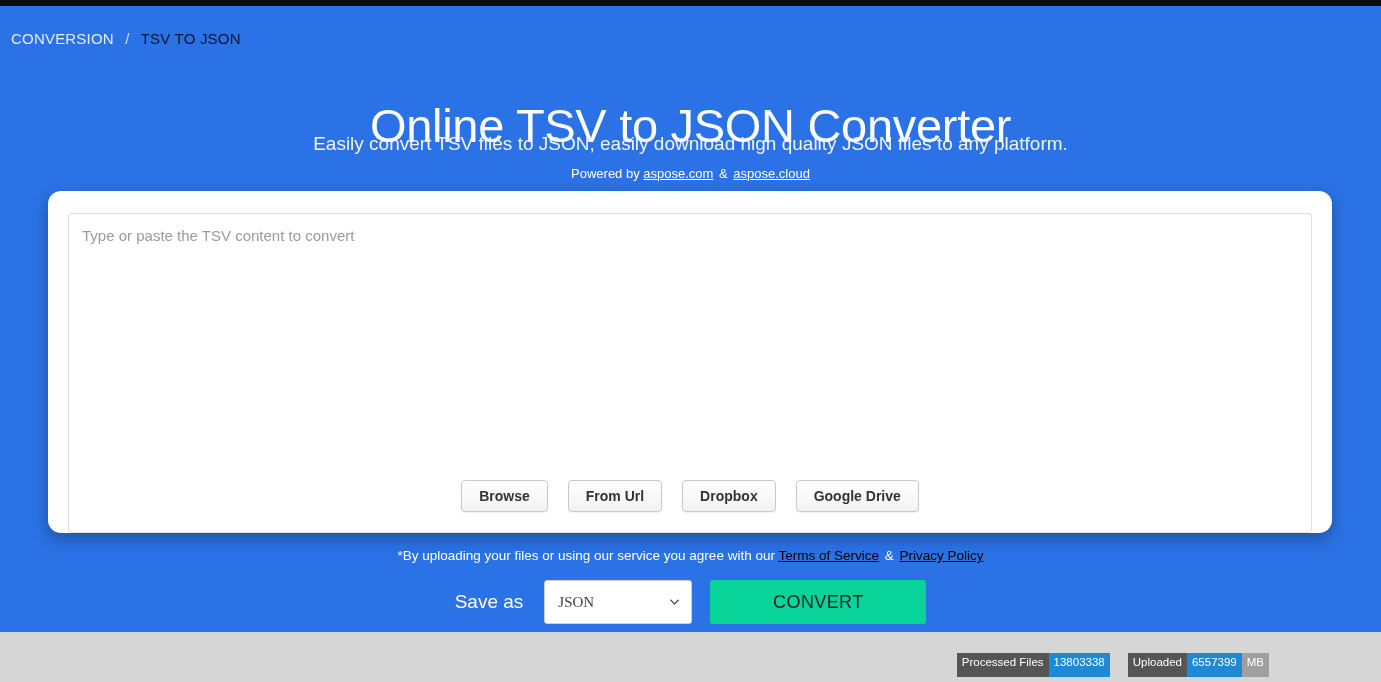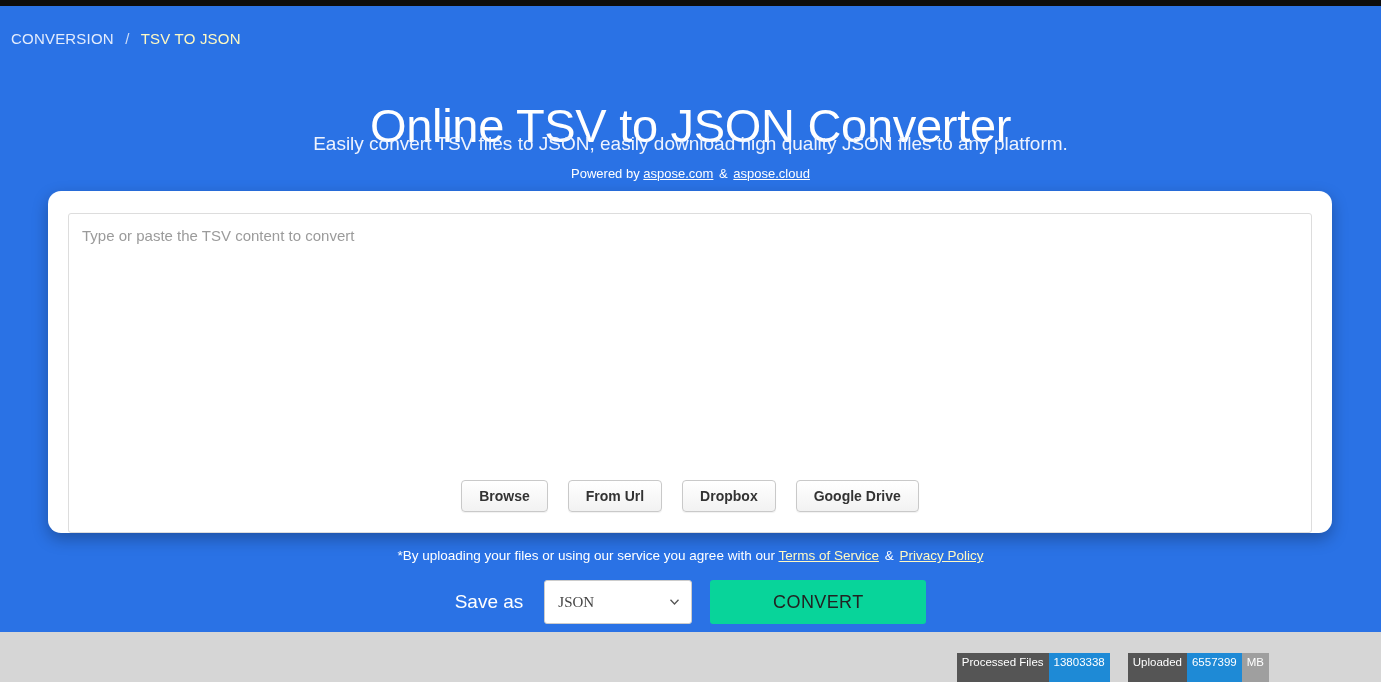--- a/index.html
+++ b/index.html
@@ -38,21 +38,21 @@
     position: absolute;
     top: 24px;
     left: 11px;
     font-size: 15px;
     color: #dbe6fb;
     letter-spacing: .2px;
     white-space: nowrap;
   }
   .breadcrumb .crumb-link { color: #e3ecfd; text-decoration: none; }
   .breadcrumb .crumb-sep { margin: 0 7px; color: #cfddf8; }
-  .breadcrumb .crumb-current { color: #fef9c3; }
+  .breadcrumb .crumb-current { color: #0f172a; }
 
   .hero-title {
     position: absolute;
     top: 60px; left: 0;
     width: 1381px;
     text-align: center;
     font-size: 47px;
     font-weight: 400;
     color: #ffffff;
     line-height: 1.25;
@@ -143,21 +143,21 @@
 
   
   .terms {
     position: absolute;
     top: 542px; left: 0;
     width: 1381px;
     text-align: center;
     font-size: 13.5px;
     color: #ffffff;
   }
-  .terms a { color: #fef9c3; text-decoration: underline; }
+  .terms a { color: #000000; text-decoration: underline; }
   .terms .amp { margin: 0 2px; }
 
   
   .save-row {
     position: absolute;
     top: 574px;
     left: 0;
     width: 1381px;
     display: flex;
     align-items: center;
@@ -218,21 +218,21 @@
     height: 50px;
     background: #d6d6d6;
   }
   .badges {
     position: absolute;
     top: 21px;
     right: 112px;
     display: flex;
     gap: 18px;
   }
-  .badge { display: flex; height: 30px; font-size: 11.5px; line-height: 18px; text-align: right; }
+  .badge { display: flex; height: 24px; font-size: 11.5px; line-height: 18px; text-align: right; }
   .badge span { padding: 0 5px; white-space: nowrap; }
   .badge .b-label { background: #555555; color: #ffffff; }
   .badge .b-value { background: #1e8ad6; color: #ffffff; }
   .badge .b-unit  { background: #9f9f9f; color: #ffffff; }
 </style>
 </head>
 <body>
 
 <div class="top-strip"></div>
 

